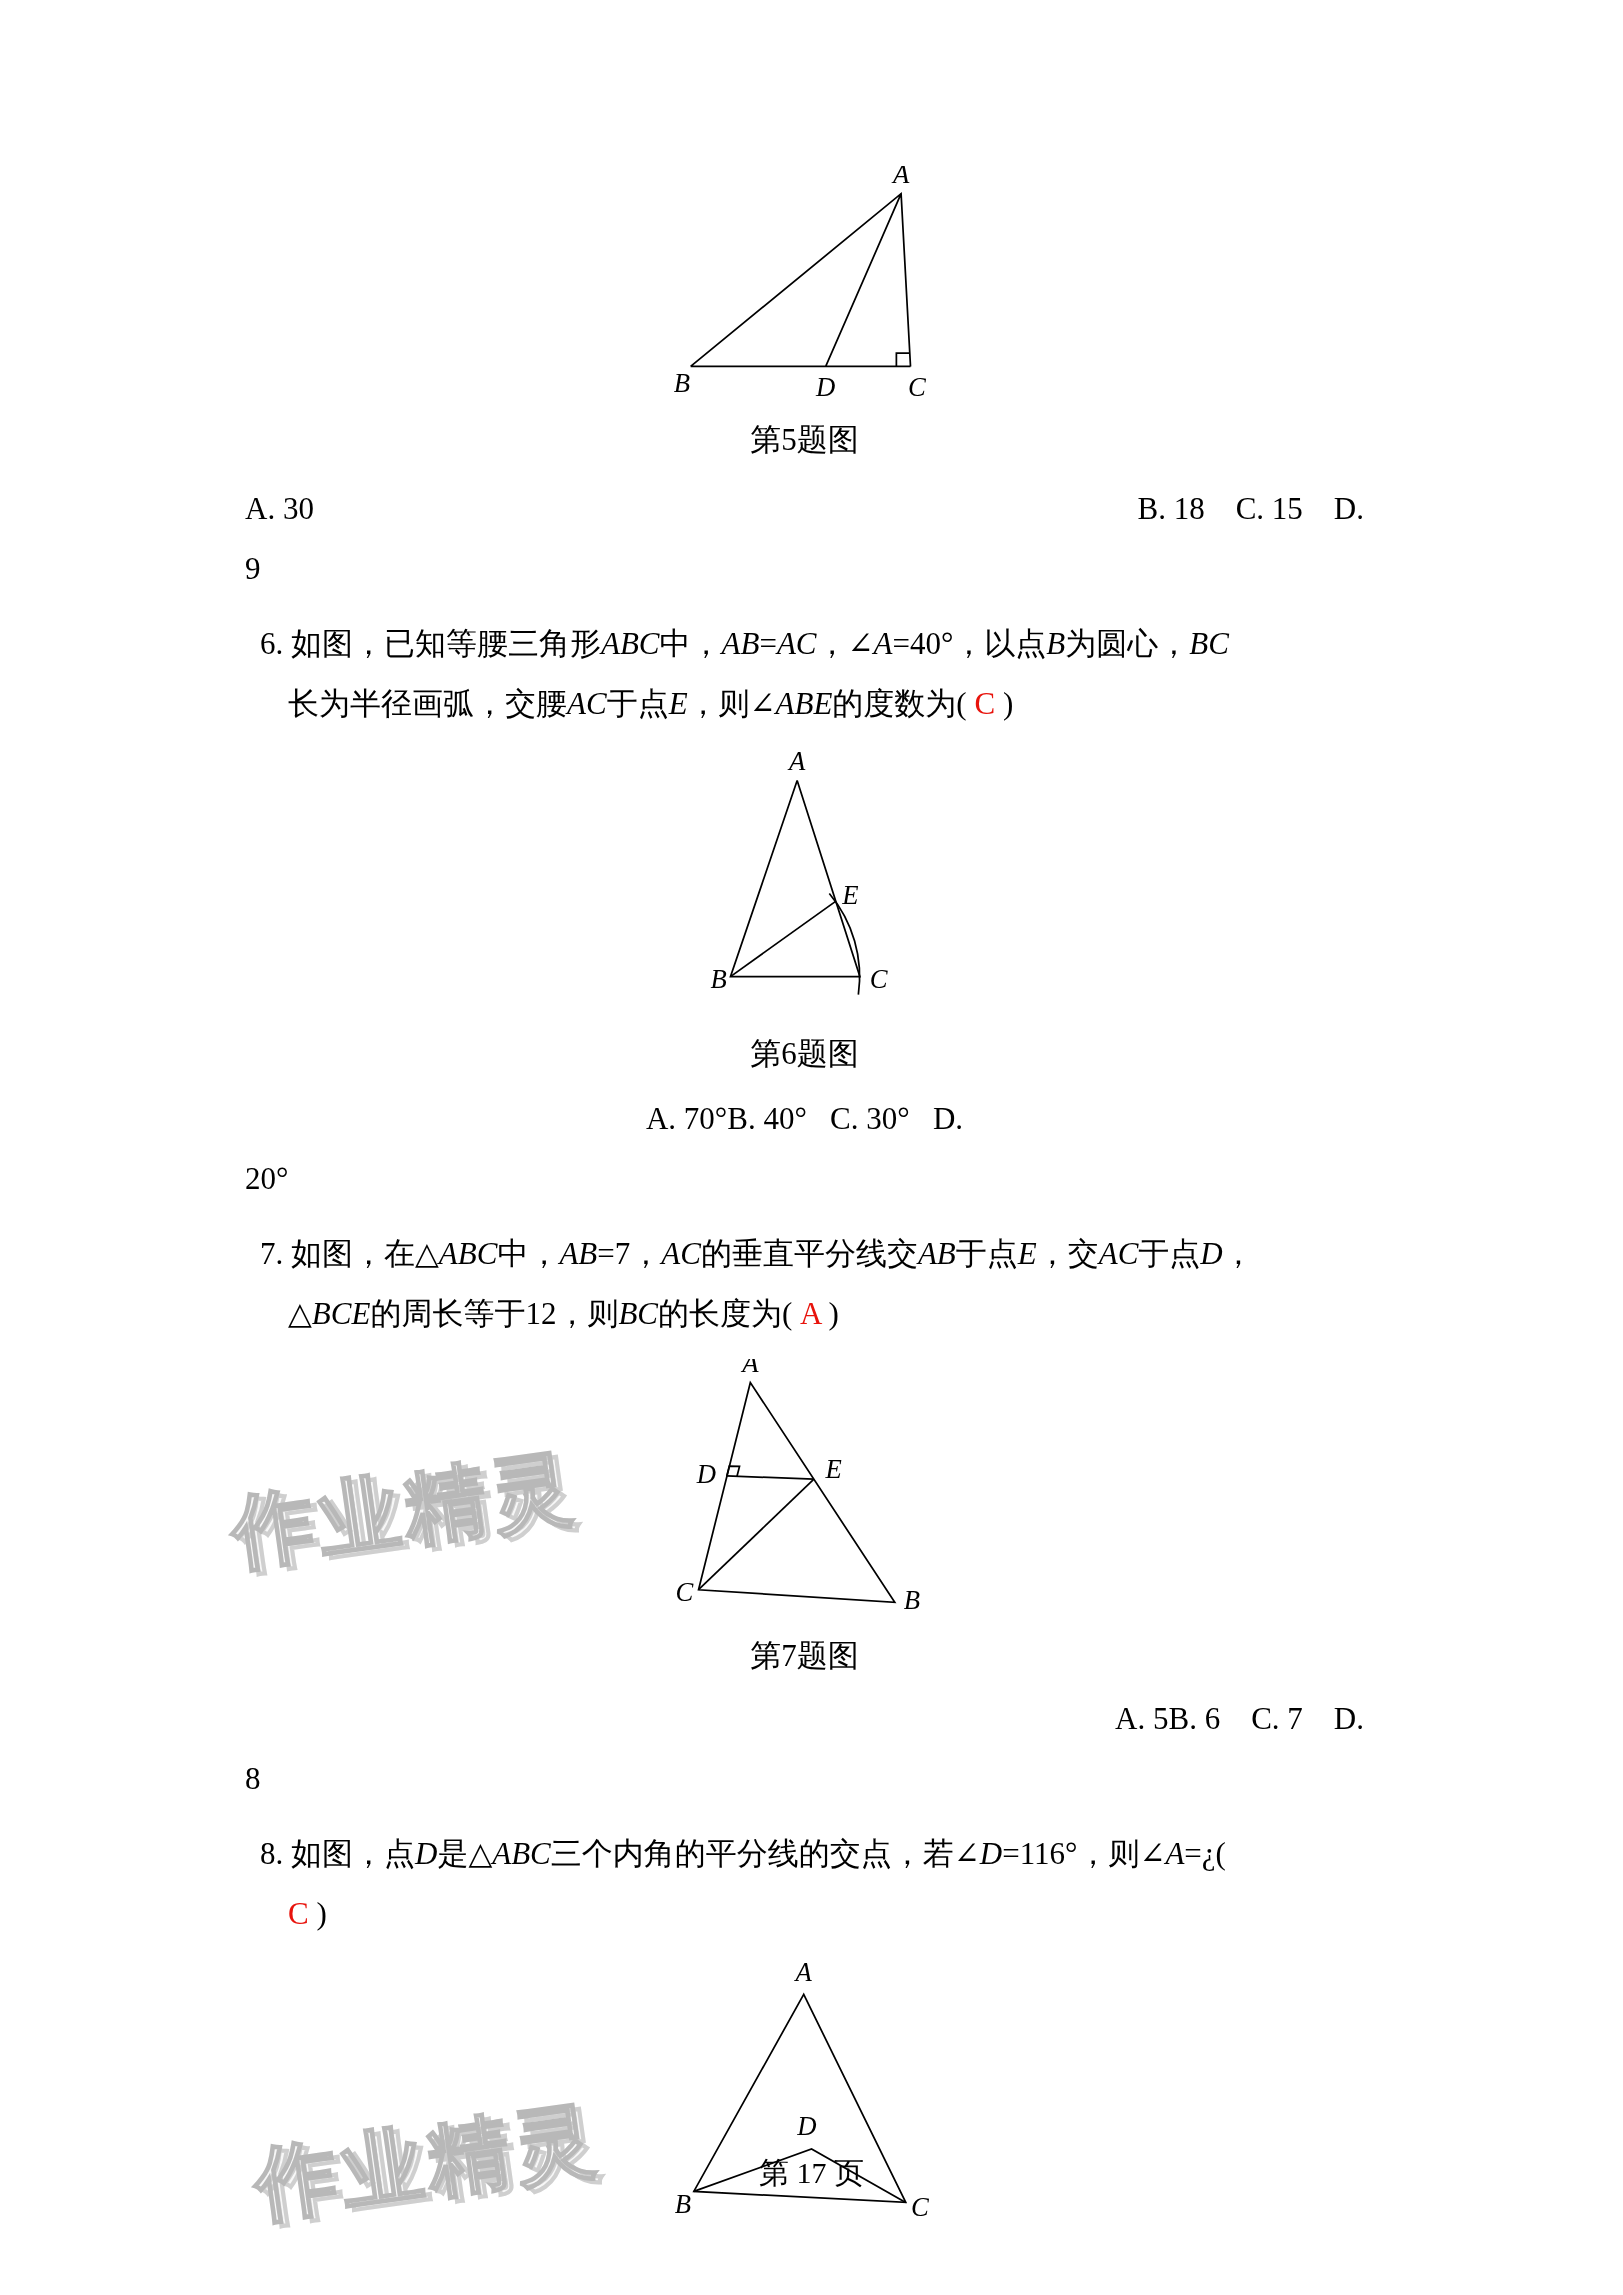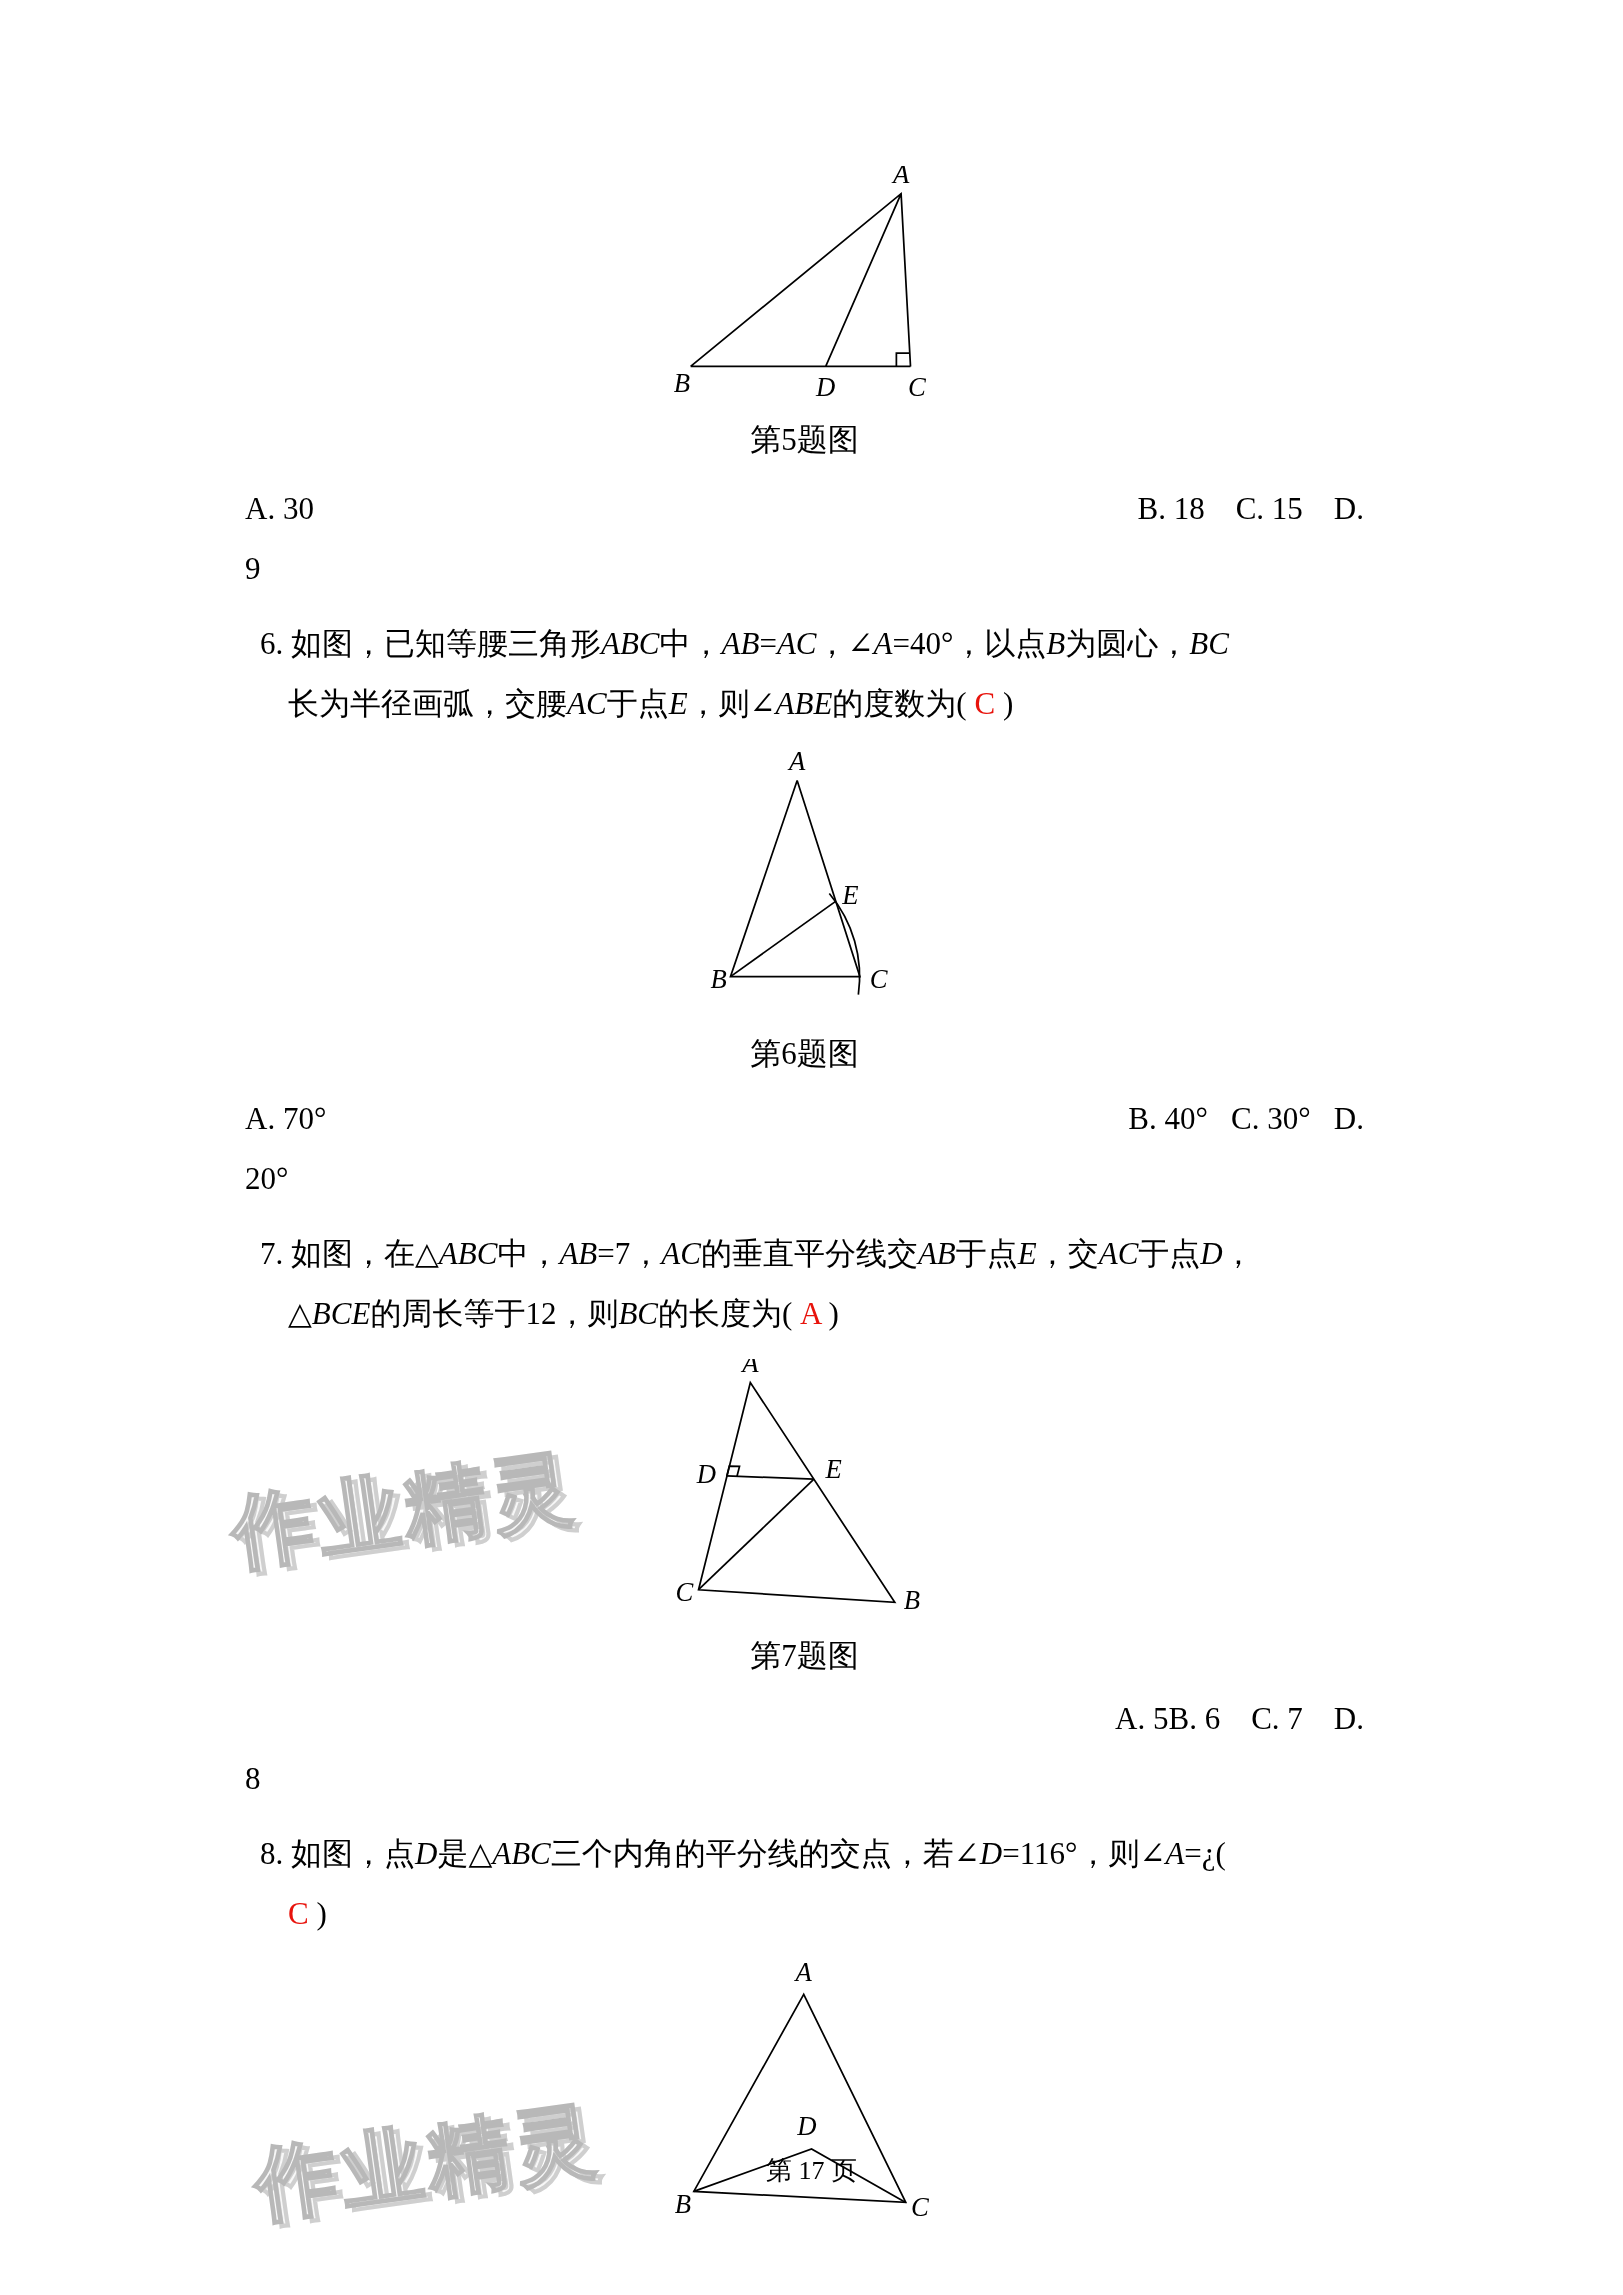--- a/index.html
+++ b/index.html
@@ -63,27 +63,27 @@
     color: rgba(210,210,210,0.18);
     -webkit-text-stroke: 2px #b8b8b8;
   }
   .wm-back { transform: translate(6.3px, 4.7px); -webkit-text-stroke: 1.6px #cfcfcf; }
 
   .page-number {
     position: absolute;
     left: 0; top: 2153px;
     width: 100%;
     text-align: center;
-    font-size: 26px;
+    font-size: 30px;
   }
 
   .mt6  { margin-top: 4.7px; }
   .mt10 { margin-top: 7.9px; }
   .mt14 { margin-top: 11px; justify-content: flex-end; }
-  .mt16 { margin-top: 12.6px; }
+  .mt16 { margin-top: 12.6px; justify-content: center; }
   .mt22 { margin-top: 17.3px; }
 </style>
 </head>
 <body>
 
 <div class="page">
   <div class="content">
 
     <div class="fig">
       <svg width="267" height="236" viewBox="0 0 340 300" style="font-size:40px">

